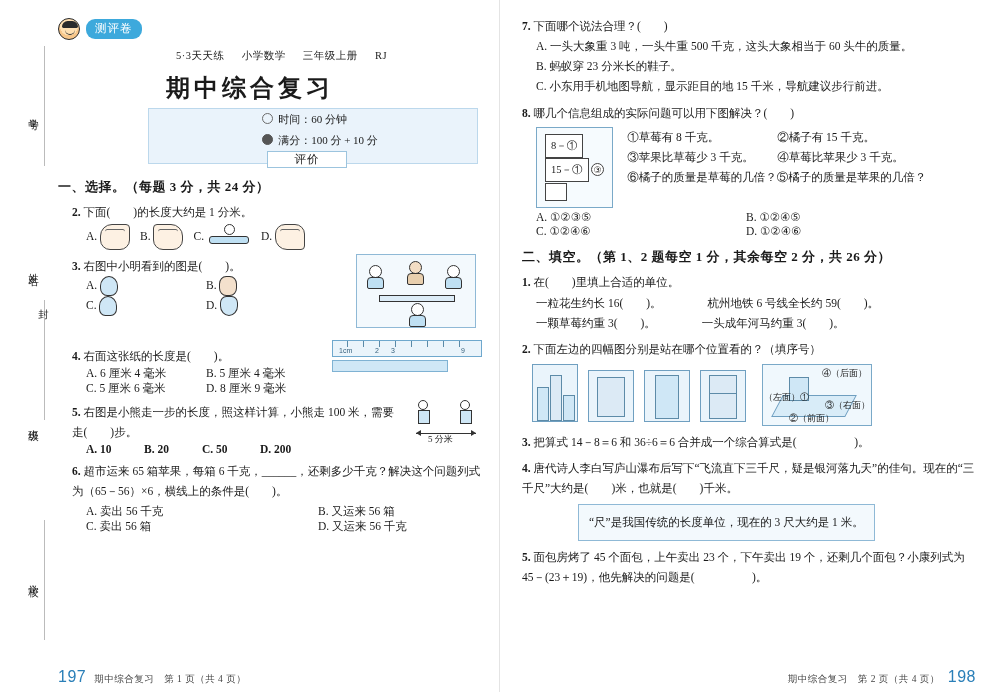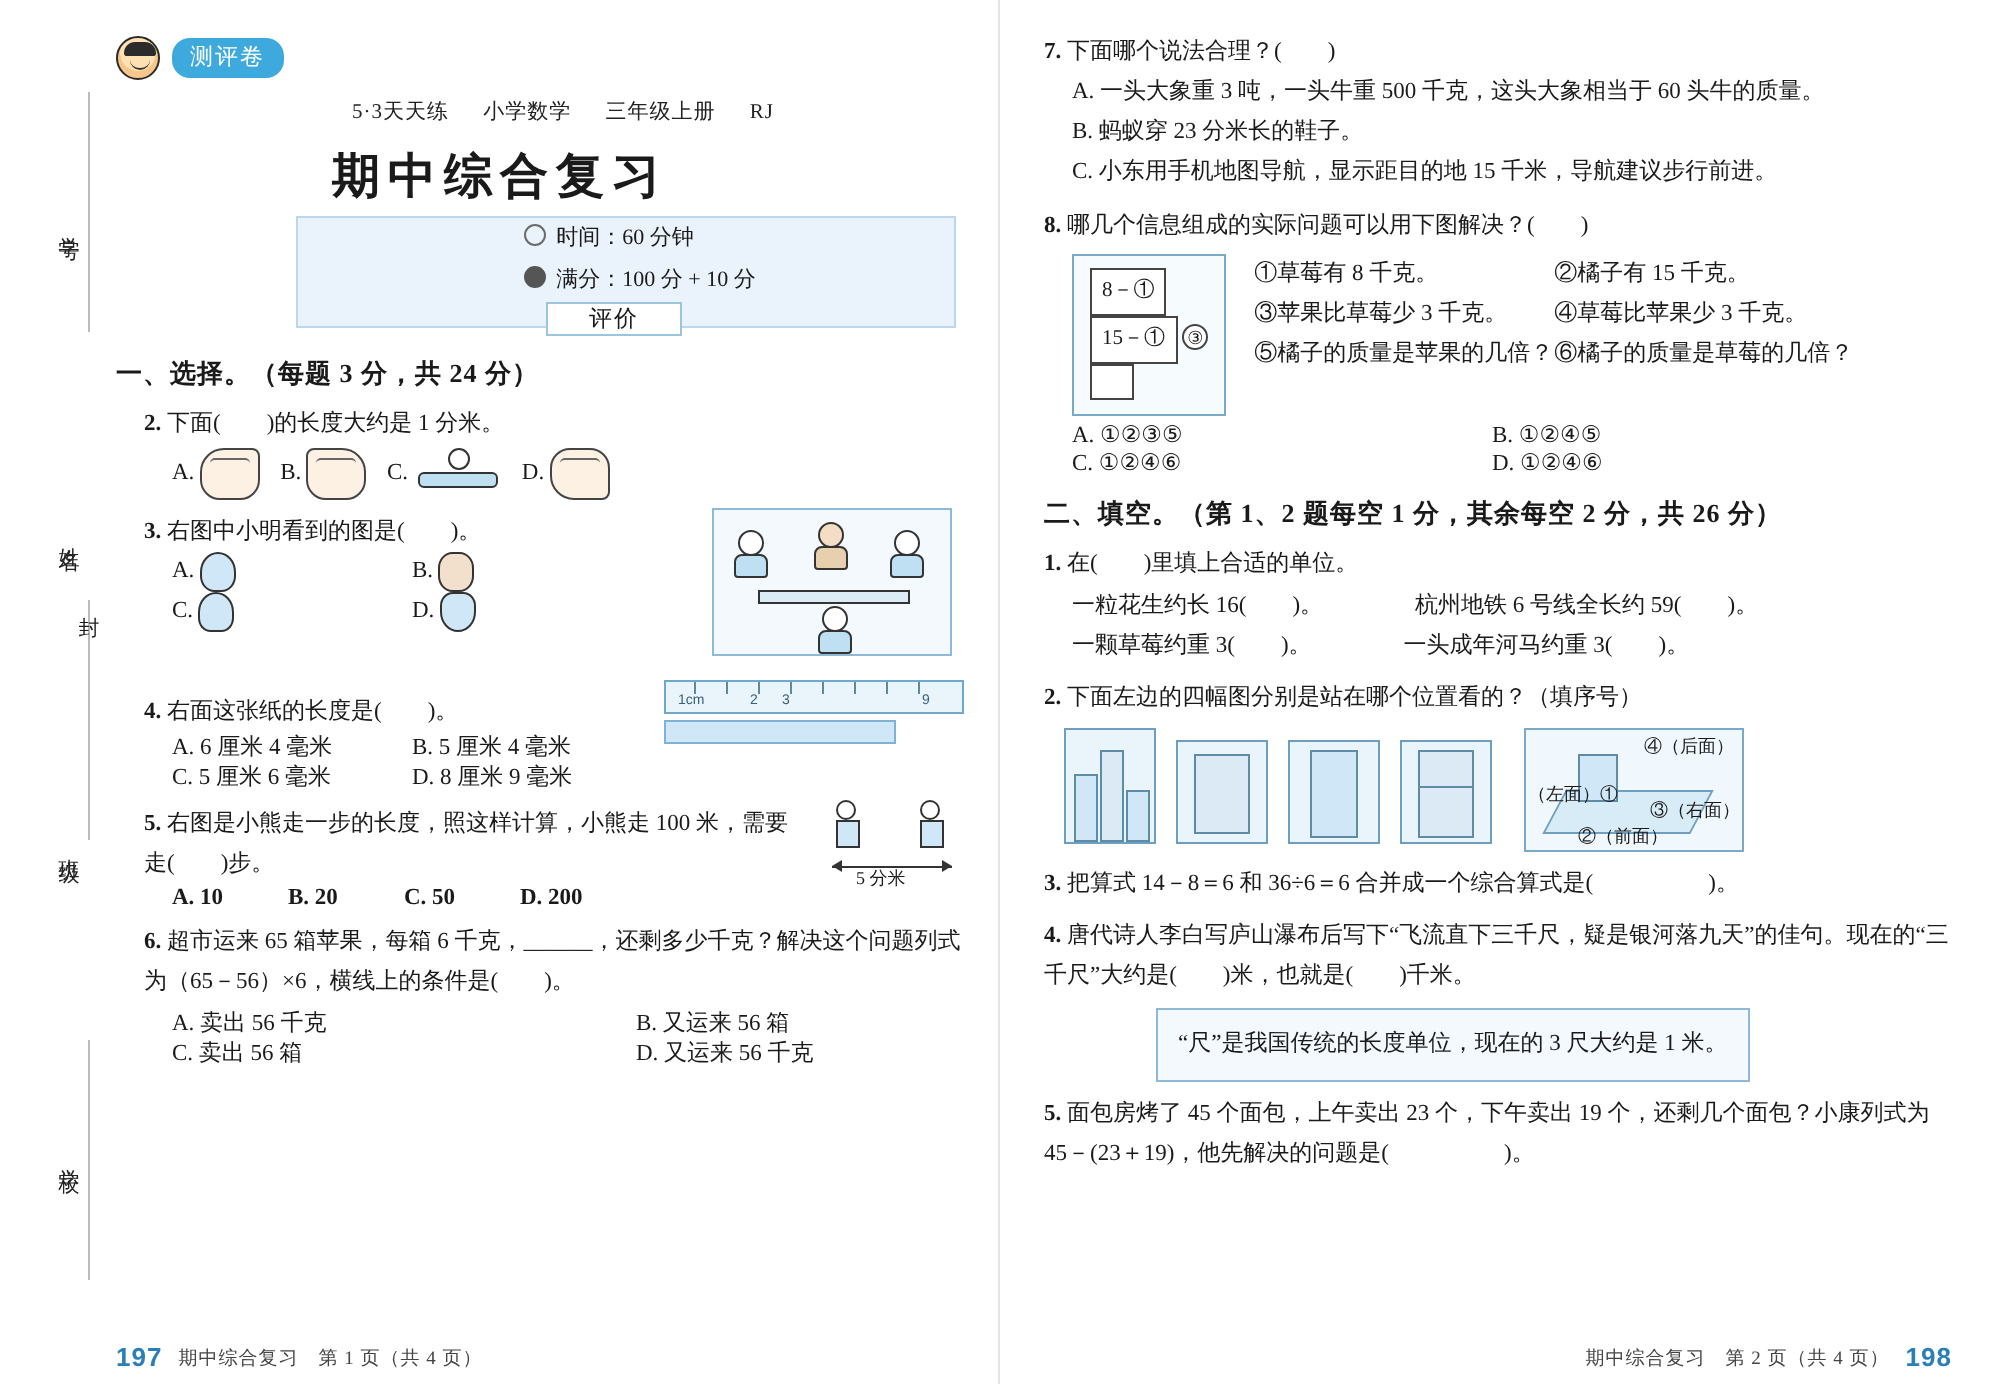--- a/index.html
+++ b/index.html
@@ -56,21 +56,21 @@
     position:absolute; left:148px; top:108px; width:330px; height:56px;
     background:#eaf3fb; border:1px solid #bcd8ec; display:flex; align-items:center;flex-direction:column;
   }
   .infobox .lines { flex:1; padding-left:14px; font-size:11px; line-height:1.9; }
   .infobox .circle {
     display:inline-block; width:11px; height:11px; border:1px solid #6b6b6b;
     border-radius:50%; margin-right:5px; position:relative; top:1px;
   }
   .infobox .circle.filled { background:#555; border-color:#555; }
   .evalbox {
-    width:68px; height:38px; margin-right:12px; background:#fff;
+    width:80px; height:38px; margin-right:12px; background:#fff;
     border:1px solid #9cc4de; display:flex; align-items:center; justify-content:center;
     font-size:11.5px; letter-spacing:1px;
   }
 
   
   .sec-head { font-size:13px; font-weight:bold; letter-spacing:.5px; }
   .qrow { font-size:11.5px; line-height:1.75; }
   .qnum { font-weight:bold; }
   .indent1 { padding-left:14px; }
   .indent2 { padding-left:28px; }
@@ -85,21 +85,21 @@
 
   .blk { margin-bottom:6px; }
 
   
   .footer {
     position:absolute; bottom:6px; font-size:9.5px; color:#444; letter-spacing:.5px;
     display:flex; align-items:flex-end; gap:8px;
   }
   .footer-left { left:58px; }
   .footer-right { right:24px; }
-  .pagenum { color:#2a7fb8; font-weight:bold; font-size:13px; font-family:"Liberation Sans", sans-serif;}
+  .pagenum { color:#2a7fb8; font-weight:normal; font-size:16px; font-family:"Liberation Sans", sans-serif;}
 
   
   .fig { display:inline-block; vertical-align:middle; }
   .hand {
     width:30px; height:26px; border:1.1px solid #444; border-radius:12px 4px 10px 10px;
     background:#fdf1e3; position:relative;
   }
   .hand:after{
     content:""; position:absolute; left:4px; top:4px; width:20px; height:4px;
     border-top:1.1px solid #666; border-radius:4px;
@@ -408,22 +408,22 @@
           <div style="font-size:11.5px;line-height:1.75">
             <div style="display:flex">
               <div style="width:150px">①草莓有 8 千克。</div>
               <div>②橘子有 15 千克。</div>
             </div>
             <div style="display:flex">
               <div style="width:150px">③苹果比草莓少 3 千克。</div>
               <div>④草莓比苹果少 3 千克。</div>
             </div>
             <div style="display:flex">
+              <div>⑥橘子的质量是草莓的几倍？</div>
               <div style="width:150px">⑤橘子的质量是苹果的几倍？</div>
-              <div>⑥橘子的质量是草莓的几倍？</div>
             </div>
           </div>
         </div>
         <div class="opts indent1">
           <div style="width:210px">A. ①②③⑤</div>
           <div>B. ①②④⑤</div>
         </div>
         <div class="opts indent1">
           <div style="width:210px">C. ①②④⑥</div>
           <div>D. ①②④⑥</div>

